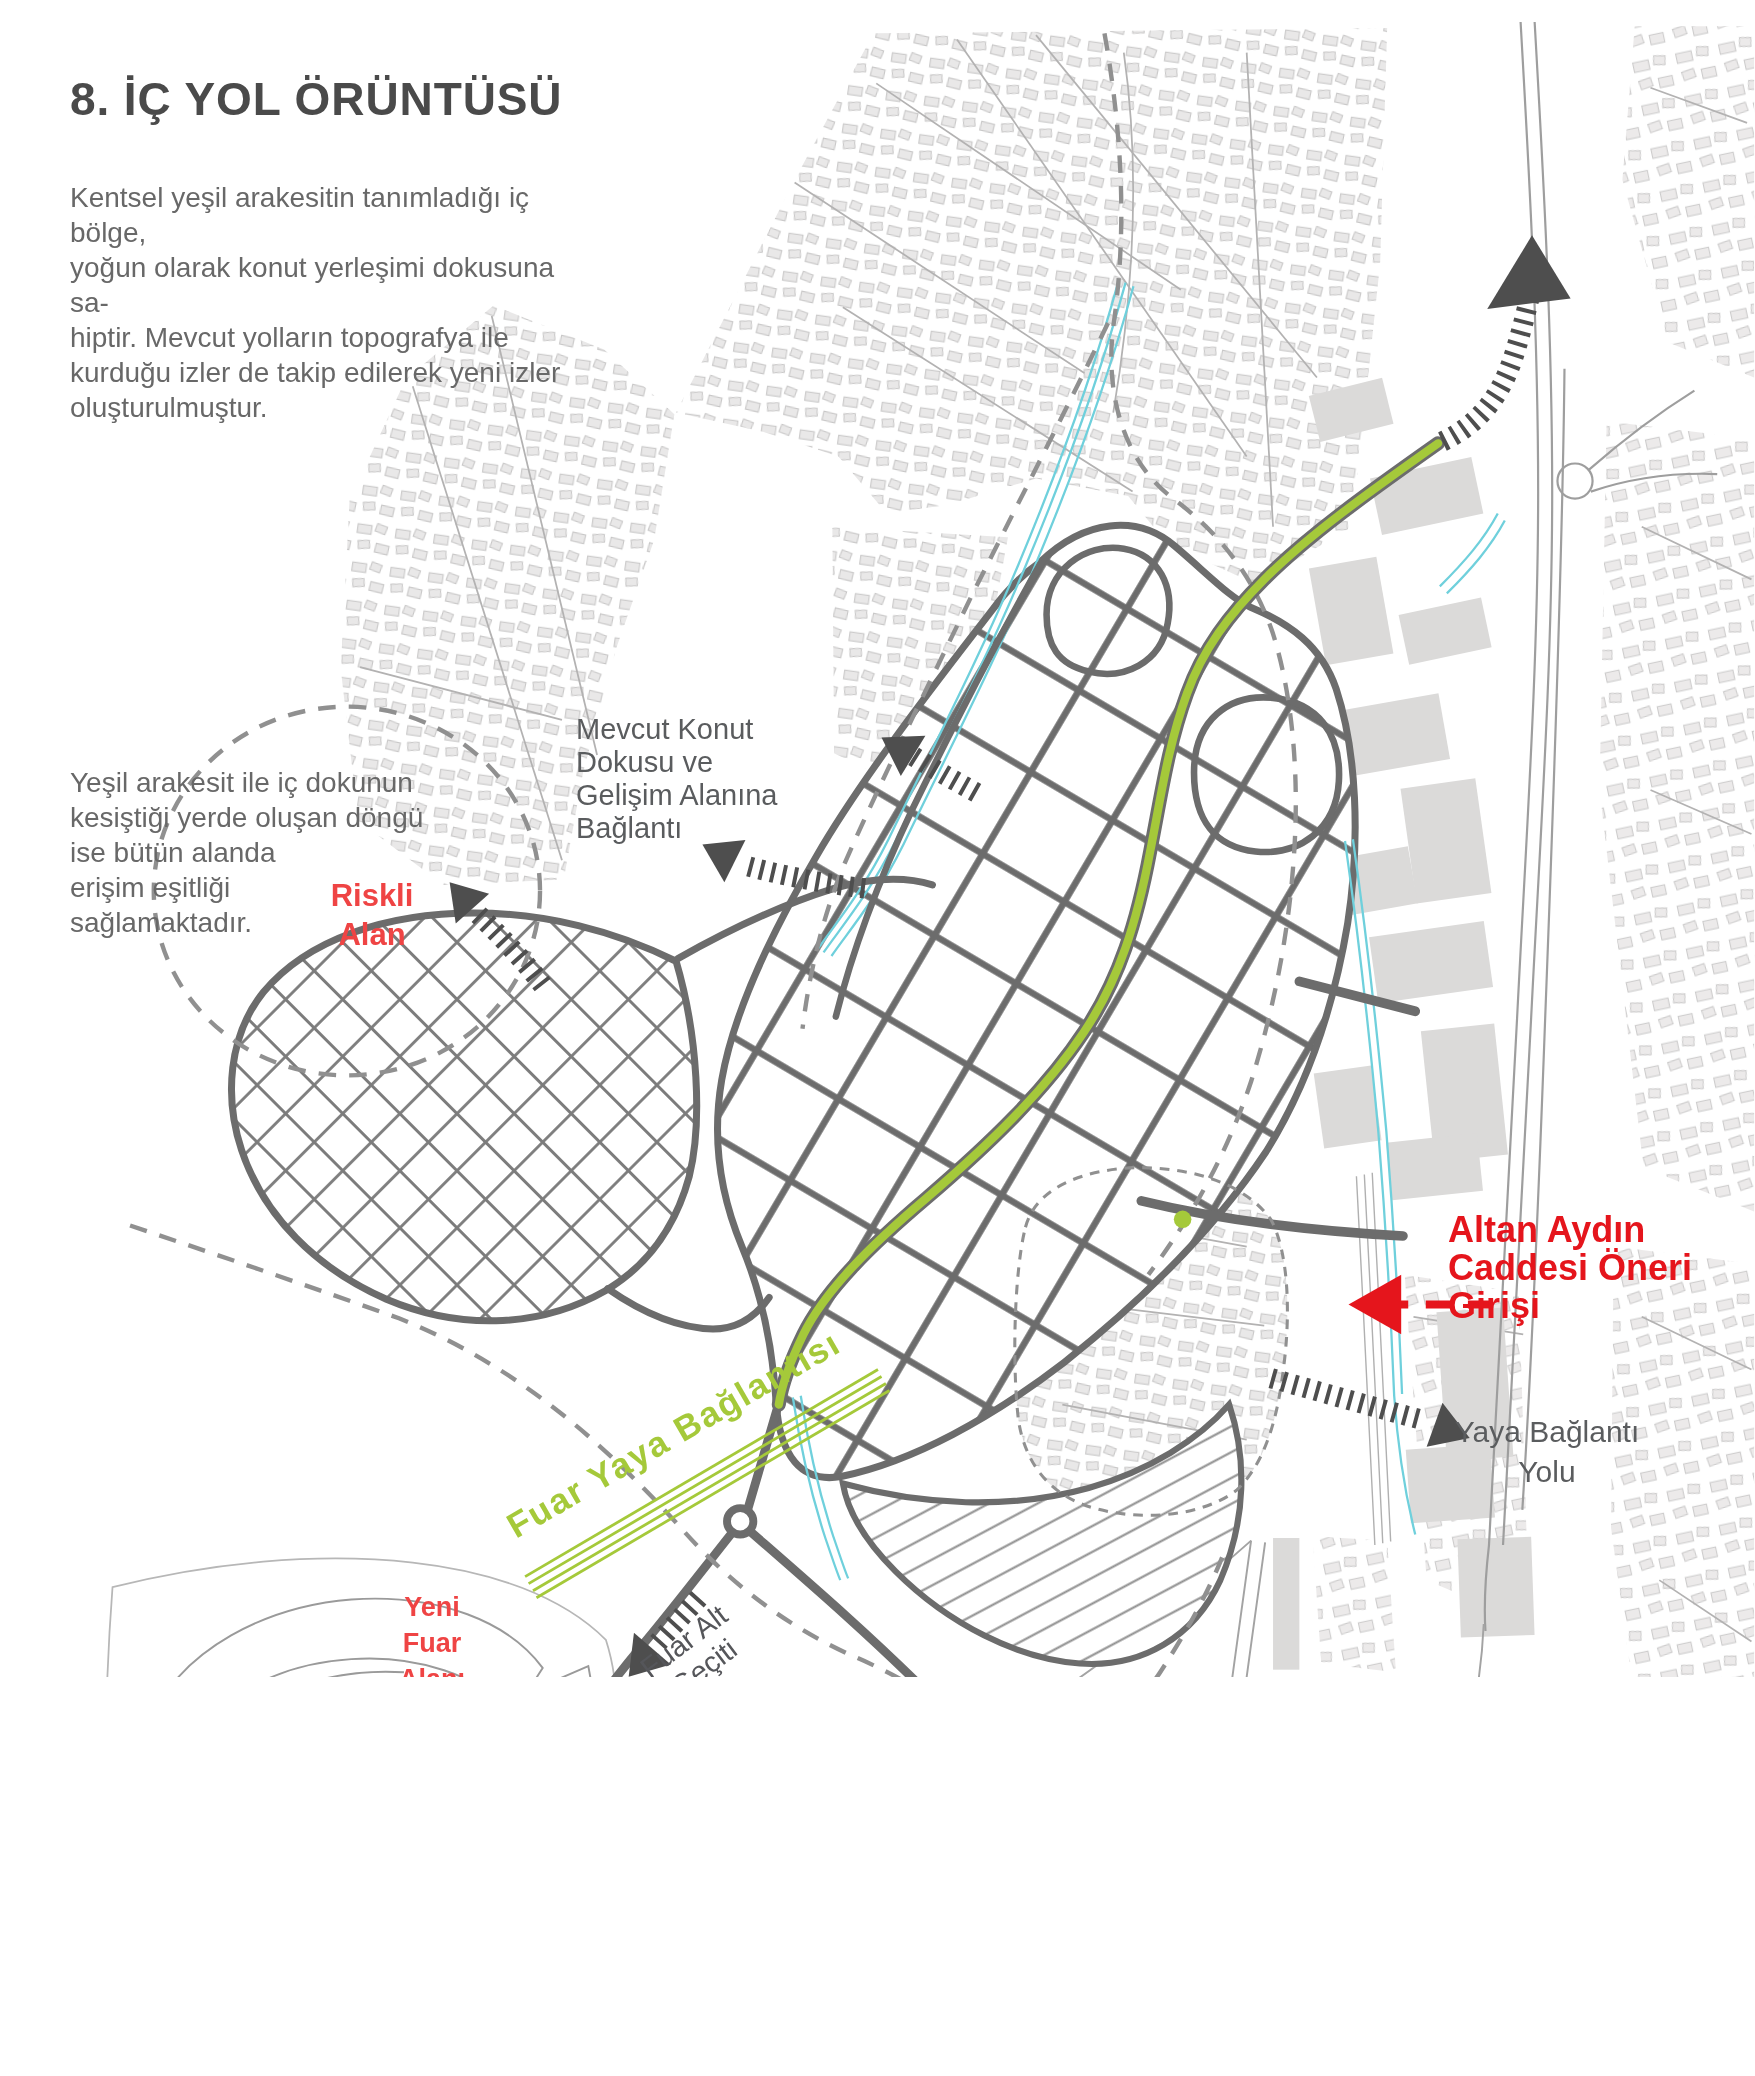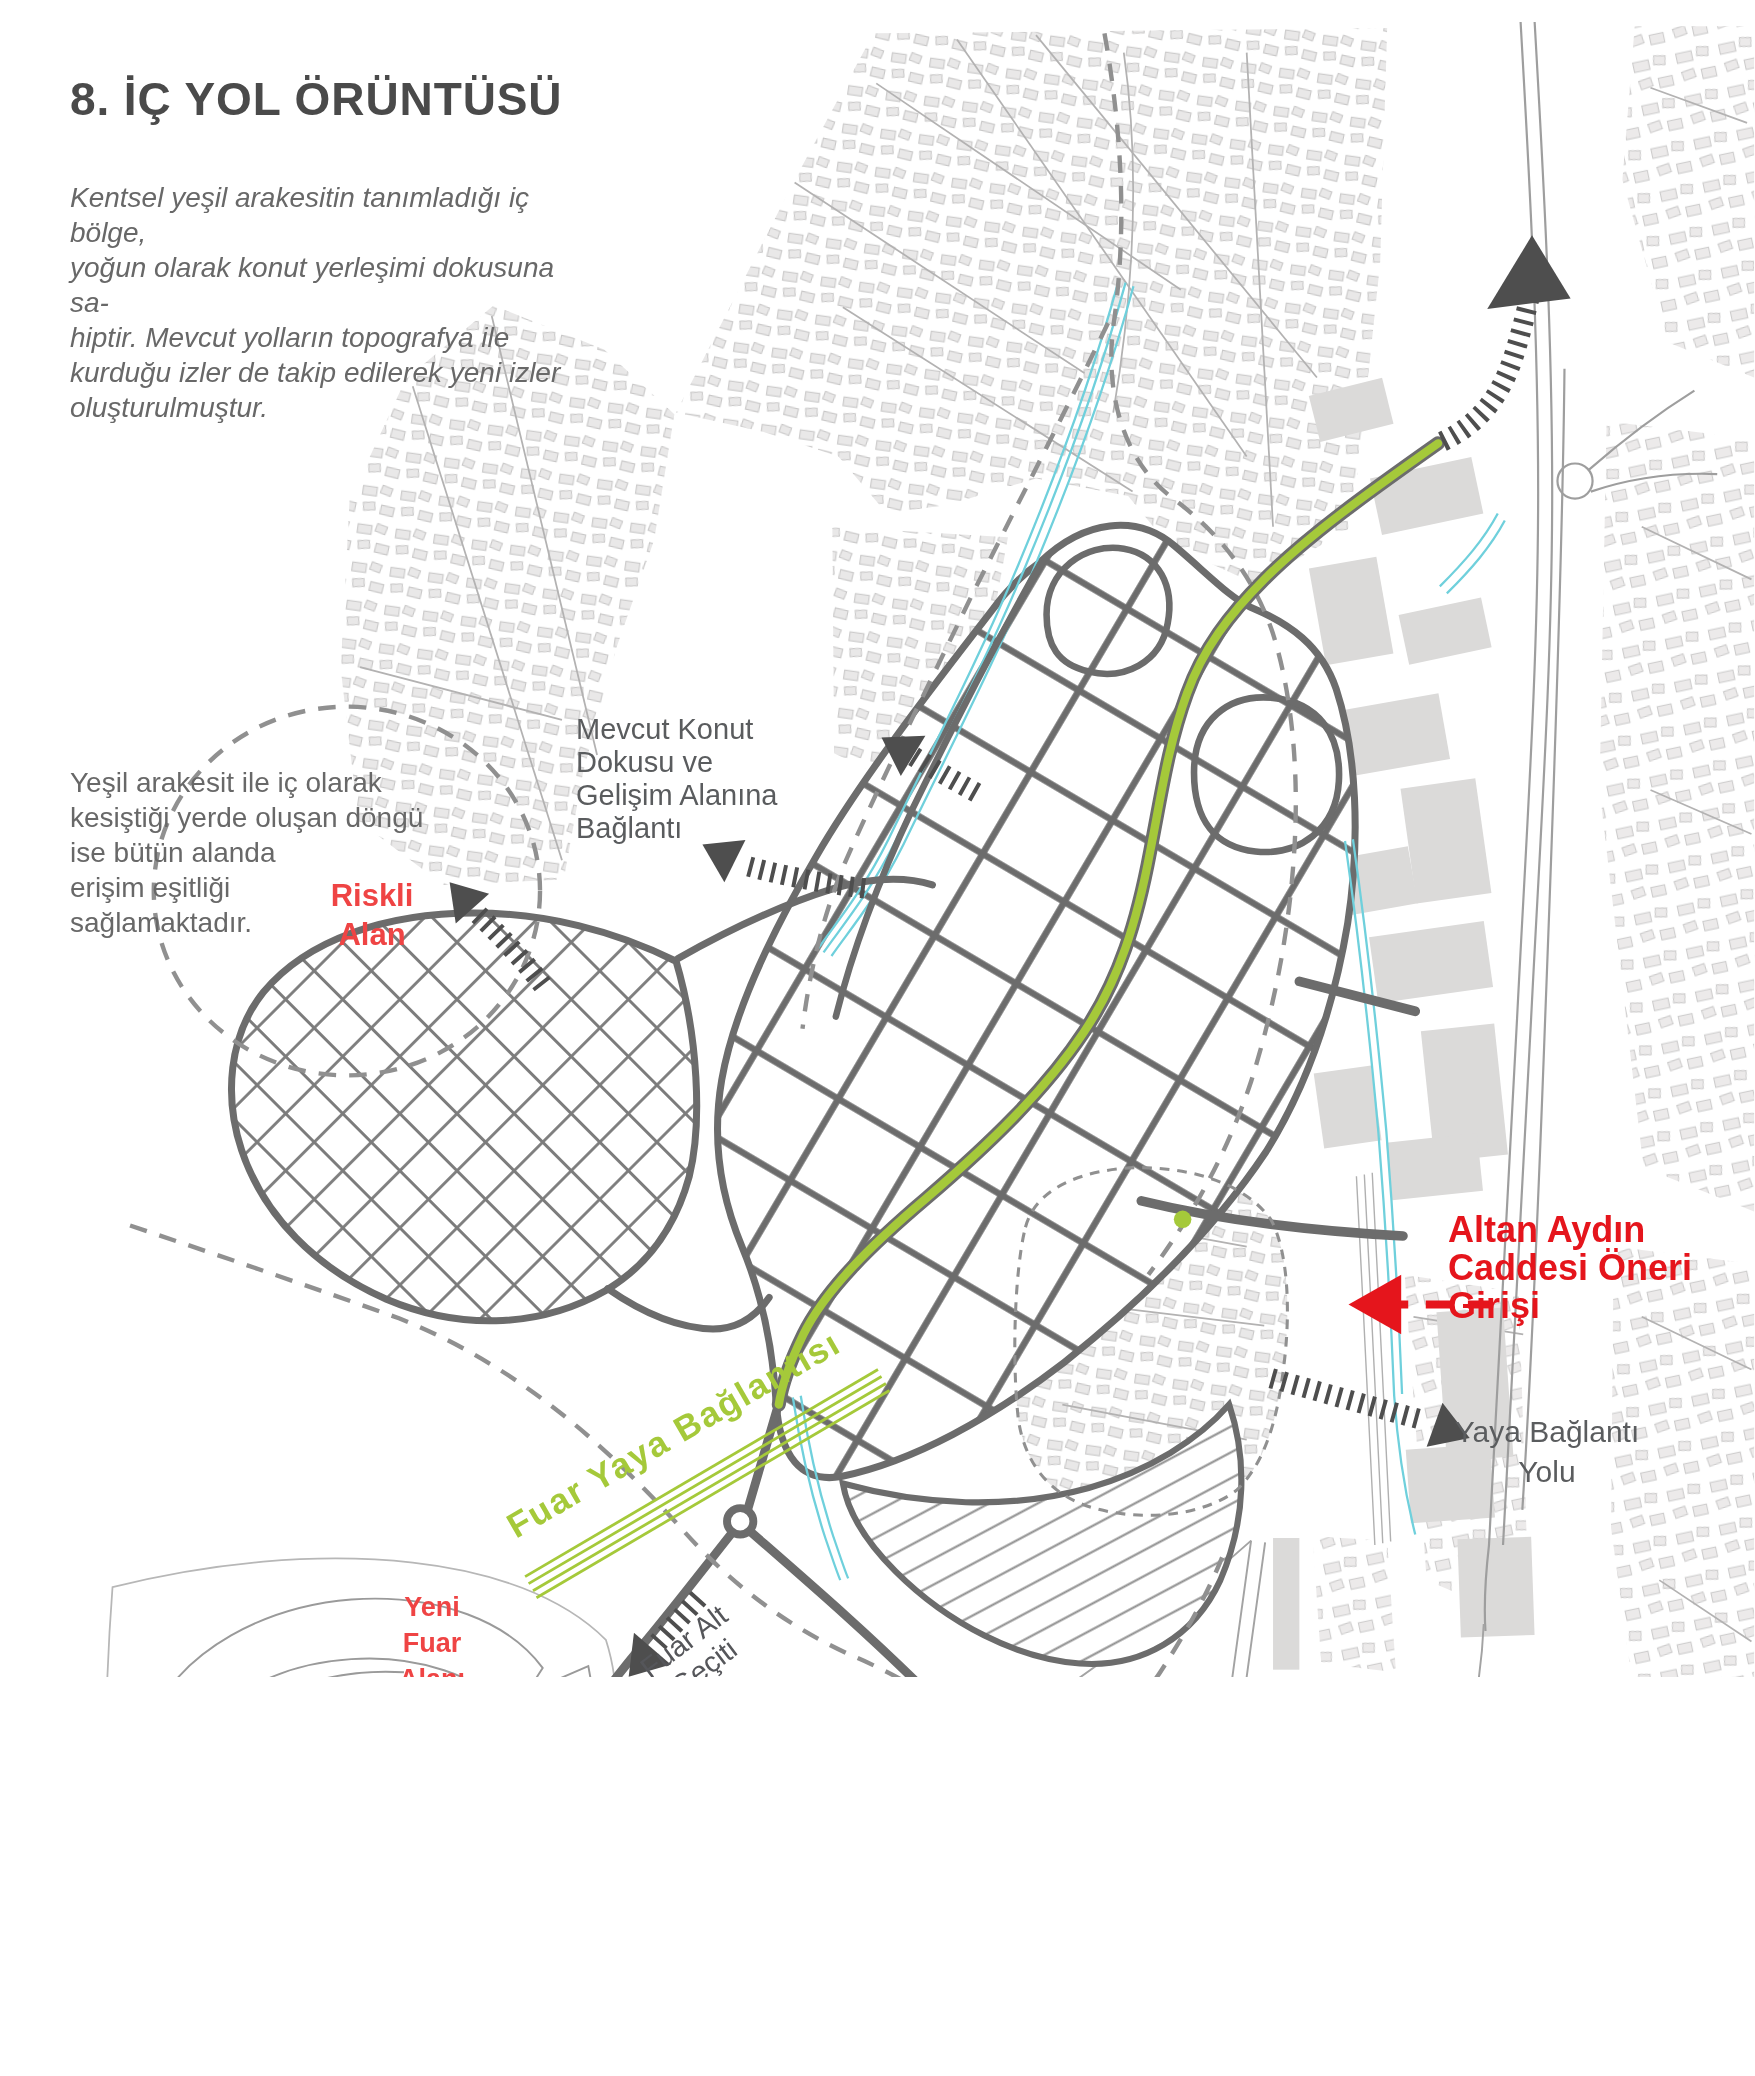--- a/index.html
+++ b/index.html
@@ -2,21 +2,21 @@
 <html style="font-size:14px"><head>
 <meta charset="utf-8">
 <style>
   html,body{margin:0;padding:0;background:#ffffff;}
   #stage{position:relative;width:1756px;height:1677px;background:#ffffff;overflow:hidden;
          font-family:"Liberation Sans",sans-serif;}
   #map-svg{position:absolute;left:0;top:0;width:1756px;height:2077px;}
   .txt{position:absolute;white-space:pre-line;}
   #page-title{left:70px;top:72px;font-size:46px;font-weight:bold;color:#4a4a4a;letter-spacing:0.9px;}
   .para{left:70px;width:500px;font-size:28px;line-height:35px;color:#686868;}
-  #para-1{top:180px;font-style:italic;}
+  #para-1{top:180px;}
   #para-2{top:455px;}
   #para-3{top:765px;}
   .map-label{color:#5a5c5e;font-size:30px;line-height:37px;}
   .map-label.bold{font-weight:bold;color:#ef4444;}
   #label-riskli{left:372px;top:876px;transform:translateX(-50%);text-align:center;font-size:31px;line-height:39px;}
   #label-mevcut{left:576px;top:713px;font-size:29px;line-height:33px;}
   #label-peker{left:1422px;top:985px;line-height:39px;}
   #label-altan{left:1448px;top:1211px;font-size:36px;line-height:38px;font-weight:bold;color:#e5151c;}
   #label-buca{left:1547px;top:1412px;transform:translateX(-50%);text-align:center;line-height:40px;}
   #label-fuar-yaya{left:520px;top:1506px;transform:rotate(-30deg);transform-origin:left bottom;
@@ -239,21 +239,21 @@
     <circle cx="1347" cy="1389" r="10" fill="#a5c93a"></circle>
   </g>
 </svg>
 
 <div id="page-title" class="txt">8. İÇ YOL ÖRÜNTÜSÜ</div>
 <div id="para-1" class="txt para">Kentsel yeşil arakesitin tanımladığı iç bölge,
 yoğun olarak konut yerleşimi dokusuna sa-
 hiptir. Mevcut yolların topografya ile
 kurduğu izler de takip edilerek yeni izler
 oluşturulmuştur.</div>
-<div id="para-3" class="txt para">Yeşil arakesit ile iç olarak
+<div id="para-3" class="txt para">Yeşil arakesit ile iç dokunun
 kesiştiği yerde oluşan döngü
 ise bütün alanda
 erişim eşitliği
 sağlamaktadır.</div>
 
 <div id="label-riskli" class="txt map-label bold">Riskli
 Alan</div>
 <div id="label-mevcut" class="txt map-label">Mevcut Konut
 Dokusu ve
 Gelişim Alanına

